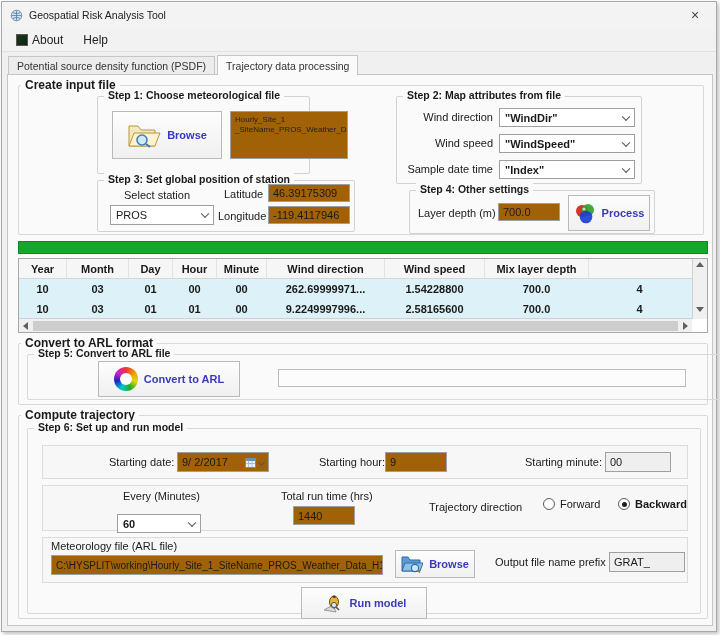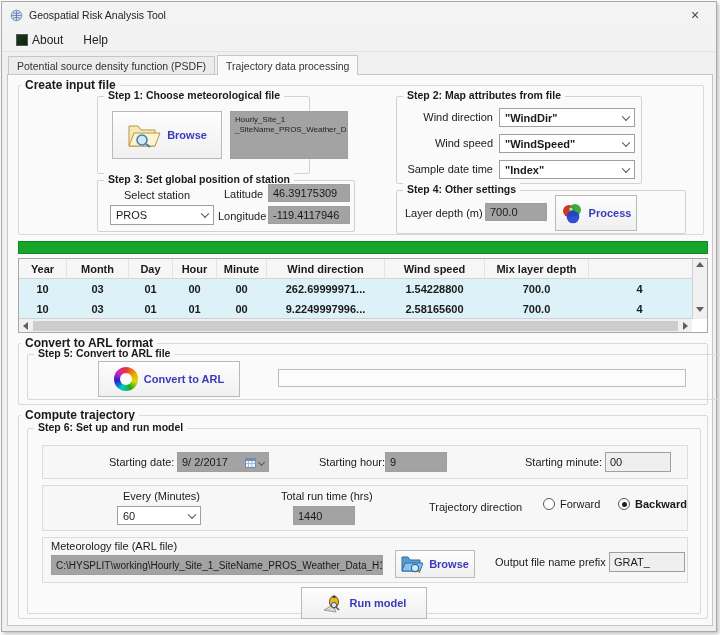--- a/index.html
+++ b/index.html
@@ -25,21 +25,21 @@
 
   
   .group { position:absolute; border:1px solid #d9d9d9; border-radius:2px; }
   .group > .cap { position:absolute; top:-8px; left:6px; background:#fafafa; padding:0 4px; font-weight:bold; white-space:nowrap; }
   .cap.big { font-size:12px; }
   .cap.small { font-size:10.5px; }
 
   
   .btn { position:absolute; background:linear-gradient(#fdfdfd,#f0f0f0); border:1px solid #b9b9b9; display:flex; align-items:center; justify-content:center; gap:6px; cursor:pointer; }
   .btn-label { color:#3939bb; font-weight:bold; font-size:11px; }
-  .field { position:absolute; background:#a3a3a3; border:1px solid #9f9f9f; display:flex; align-items:center; padding:0 4px; font-size:11px; overflow:hidden; white-space:nowrap; }
+  .field { position:absolute; background:#a16207; border:1px solid #9f9f9f; display:flex; align-items:center; padding:0 4px; font-size:11px; overflow:hidden; white-space:nowrap; }
   .field.gray { background:#efefef; }
   .combo { position:absolute; background:#fff; border:1px solid #9f9f9f; display:flex; align-items:center; padding:0 18px 0 5px; font-size:11px; cursor:pointer; }
   .combo .chev { position:absolute; right:5px; top:50%; width:6px; height:6px; border-right:1.4px solid #555; border-bottom:1.4px solid #555; transform:translateY(-70%) rotate(45deg); }
   .lbl { position:absolute; white-space:nowrap; color:#1a1a1a; }
   .frame { position:absolute; border:1px solid #dcdcdc; background:#f7f7f7; }
 
   
   .greenbar { position:absolute; left:10px; top:166px; width:690px; height:13px; background:#18a52c; border:1px solid #0f8a20; }
 
   
@@ -153,21 +153,21 @@
           <span>"WindSpeed"</span>
           <span class="chev"></span>
         </div>
         <span class="lbl" style="left:10px; top:66px; width:86px; text-align:right;">Sample date time</span>
         <div class="combo" style="left:102px; top:63px; width:136px; height:19px; font-weight:bold;">
           <span>"Index"</span>
           <span class="chev"></span>
         </div>
       </div>
 
-      <div class="group" style="left:377px; top:104px; width:290px; height:44px; border-color:#d2d2d2;">
+      <div class="group" style="left:390px; top:104px; width:246px; height:44px; border-color:#d2d2d2;">
         <span class="cap small">Step 4: Other settings</span>
         <span class="lbl" style="left:8px; top:16px;">Layer depth (m)</span>
         <div class="field" style="left:88px; top:12px; width:62px; height:18px;">
           <span>700.0</span>
         </div>
         <div class="btn" style="left:158px; top:4px; width:82px; height:36px;">
           <svg width="22" height="22" viewBox="0 0 22 22">
             <circle cx="8" cy="9" r="6" fill="#d3291d" opacity="0.95"></circle>
             <circle cx="14" cy="8" r="6" fill="#2d9e2b" opacity="0.9"></circle>
             <circle cx="12" cy="15" r="6.3" fill="#1d3ed2" opacity="0.92"></circle>
@@ -261,21 +261,21 @@
             <span>9</span>
           </div>
           <span class="lbl" style="left:482px; top:10px;">Starting minute:</span>
           <div class="field gray" style="left:562px; top:6px; width:66px; height:20px;">
             <span>00</span>
           </div>
         </div>
 
         <div class="frame" style="left:14px; top:56px; width:646px; height:46px;">
           <span class="lbl" style="left:80px; top:4px;">Every (Minutes)</span>
-          <div class="combo" style="left:74px; top:20px; width:84px; height:19px; font-weight:normal;">
+          <div class="combo" style="left:74px; top:28px; width:84px; height:19px; font-weight:bold;">
             <span>60</span>
             <span class="chev"></span>
           </div>
           <span class="lbl" style="left:238px; top:4px;">Total run time (hrs)</span>
           <div class="field" style="left:250px; top:20px; width:62px; height:19px;">
             <span>1440</span>
           </div>
           <span class="lbl" style="left:386px; top:15px;">Trajectory direction</span>
           <div class="radio" style="left:500px; top:12px;">
             <span class="rdot"></span>

